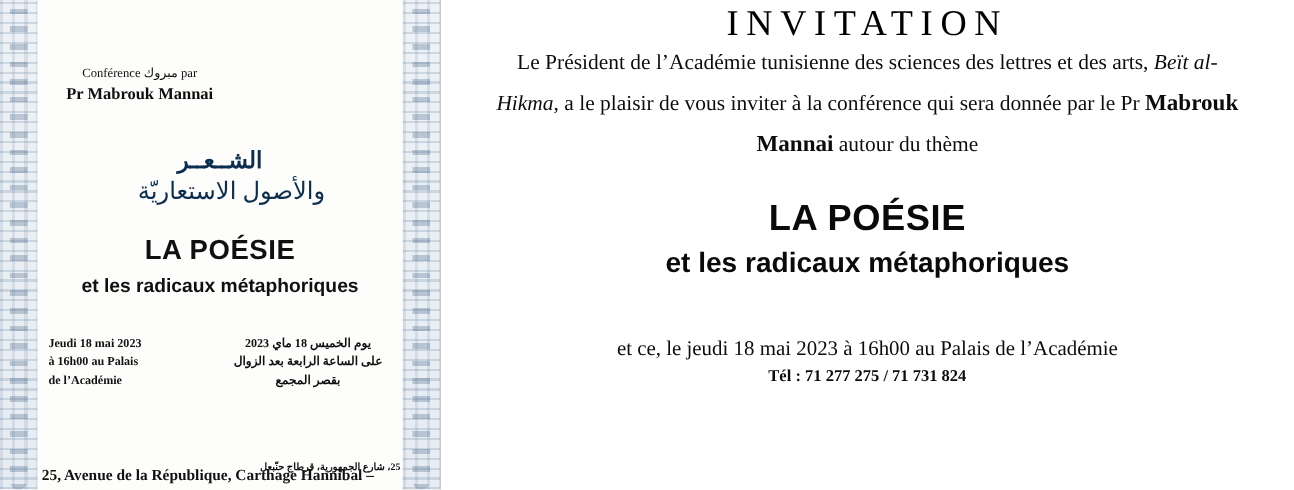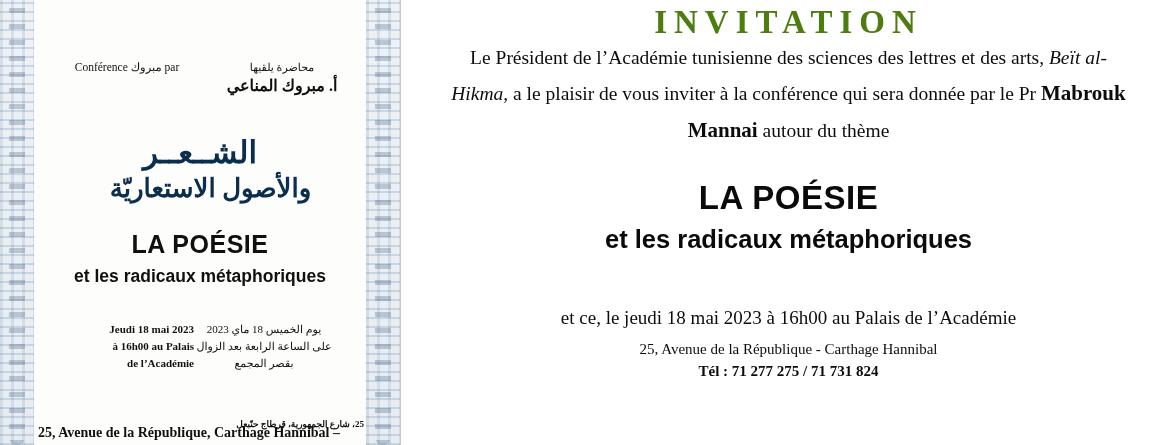--- a/index.html
+++ b/index.html
@@ -120,30 +120,30 @@
     color: #111;
   }
   .speaker-ar .name {
     font-size: 16px;
     font-weight: bold;
     color: #0f0f0f;
   }
 
   .title-ar-1 {
     margin-top: 18px;
-    font-size: 31px;
+    font-size: 21px;
     font-weight: bold;
     color: #0b2d4e;
     direction: rtl;
     letter-spacing: 1px;
   }
   .title-ar-2 {
     margin-top: 2px;
-    font-size: 26px;
-    font-weight: bold;
+    font-size: 22px;
+    font-weight: normal;
     color: #0b2d4e;
     direction: rtl;
     padding-left: 21px;
   }
 
   .title-fr-1 {
     margin-top: 26px;
     font-family: "Liberation Sans", sans-serif;
     font-size: 25px;
     font-weight: bold;
@@ -161,34 +161,34 @@
   .details-row {
     position: relative;
     margin-top: 34px;
     height: 60px;
   }
   .details-fr {
     position: absolute;
     left: 10px;
     top: 0;
     width: 150px;
-    text-align: right;
+    text-align: left;
     font-size: 11px;
     font-weight: bold;
     color: #111;
     line-height: 1.55;
   }
   .details-ar {
     position: absolute;
-    right: 22px;
+    right: 6px;
     top: 0;
     width: 160px;
     direction: rtl;
     font-size: 11px;
-    font-weight: normal;
+    font-weight: bold;
     color: #111;
     line-height: 1.55;
   }
 
   .addr-row {
     position: absolute;
     left: 0;
     right: 0;
     bottom: 4px;
     height: 18px;
@@ -225,23 +225,23 @@
     flex: 1 1 auto;
     height: 445px;
     background: #ffffff;
     padding: 0 42px;
     box-sizing: border-box;
     text-align: center;
   }
   .invitation-title {
     margin-top: 4px;
     font-size: 33px;
-    font-weight: bold;
+    font-weight: normal;
     letter-spacing: 7px;
-    color: #4d7c0f;
+    color: #000000;
     font-family: "Liberation Serif", serif;
   }
   .invitation-body {
     font-size: 19.5px;
     line-height: 1.75;
     color: #0c0c0c;
     padding: 0 8px;
   }
   .invitation-body .em {
     font-style: italic;
@@ -295,24 +295,21 @@
 
       <div class="poster-logos">
         
         
         
       </div>
 
       <div class="speaker-row">
         <div class="speaker-fr">
           <div class="small">Conférence مبروك par</div>
-        </div>
-        <div class="speaker-ar">
-          <div class="small">محاضرة يلقيها</div>
-          <div class="name">أ. مبروك المناعي</div>
+          <div class="name">Pr Mabrouk Mannai</div>
         </div>
       </div>
 
       <div class="title-ar-1">الشــعــر</div>
       <div class="title-ar-2">والأصول الاستعاريّة</div>
 
       <div class="title-fr-1">LA POÉSIE</div>
       <div class="title-fr-2">et les radicaux métaphoriques</div>
 
       <div class="details-row">
@@ -338,17 +335,16 @@
     <div class="invitation-title">INVITATION</div>
 
     <div class="invitation-body">
       <span>Le Président de l’Académie tunisienne des sciences des lettres et des arts, </span><span class="em">Beït al-Hikma,</span><span> a le plaisir de vous inviter à la conférence qui sera donnée par le Pr </span><span class="strong">Mabrouk Mannai</span><span> autour du thème</span>
     </div>
 
     <div class="theme-1">LA POÉSIE</div>
     <div class="theme-2">et les radicaux métaphoriques</div>
 
     <div class="when">et ce, le jeudi 18 mai 2023 à 16h00 au Palais de l’Académie</div>
-    <div class="address">25, Avenue de la République - Carthage Hannibal</div>
     <div class="phone">Tél : 71 277 275 / 71 731 824</div>
   </div>
 
 </div>
 
 </body></html>

